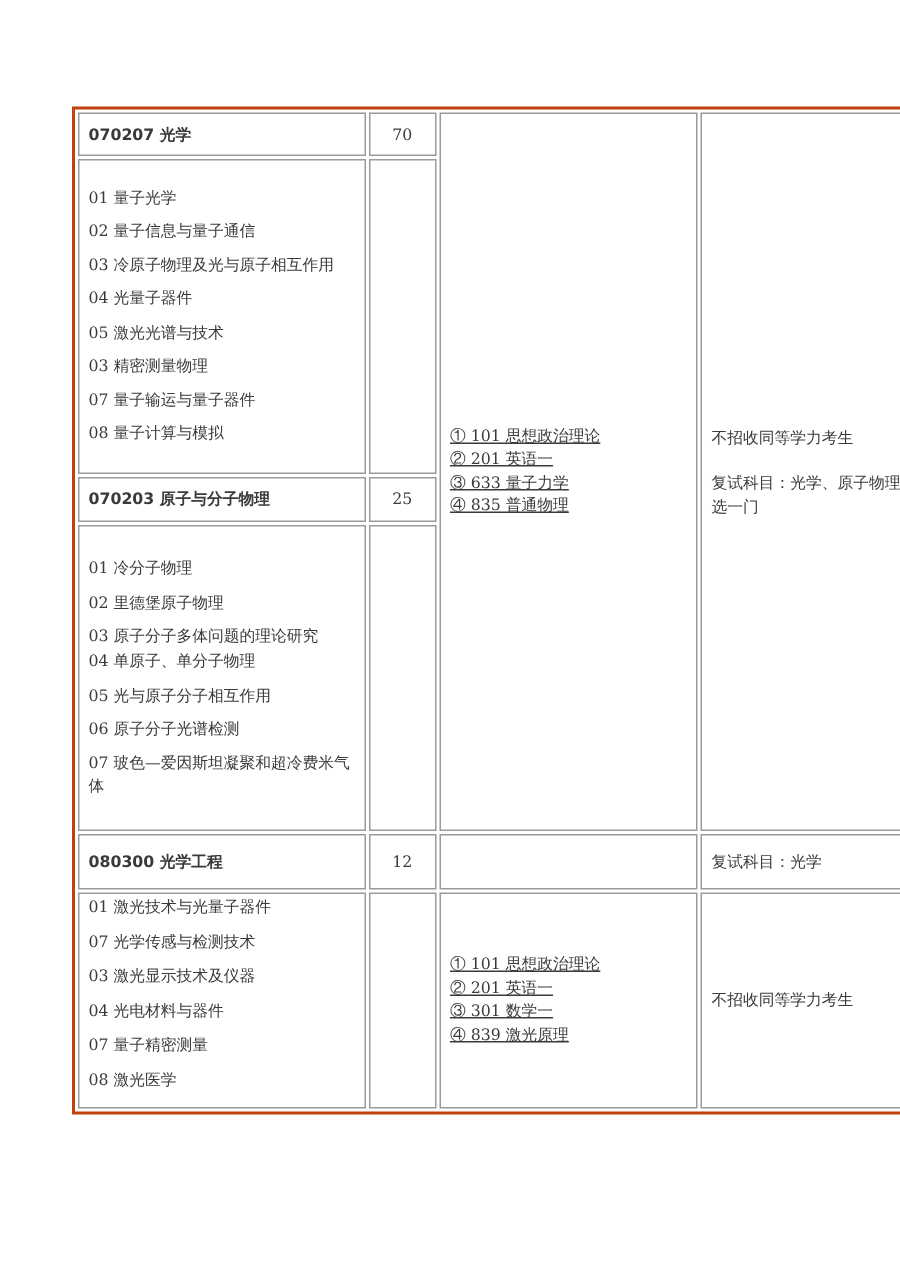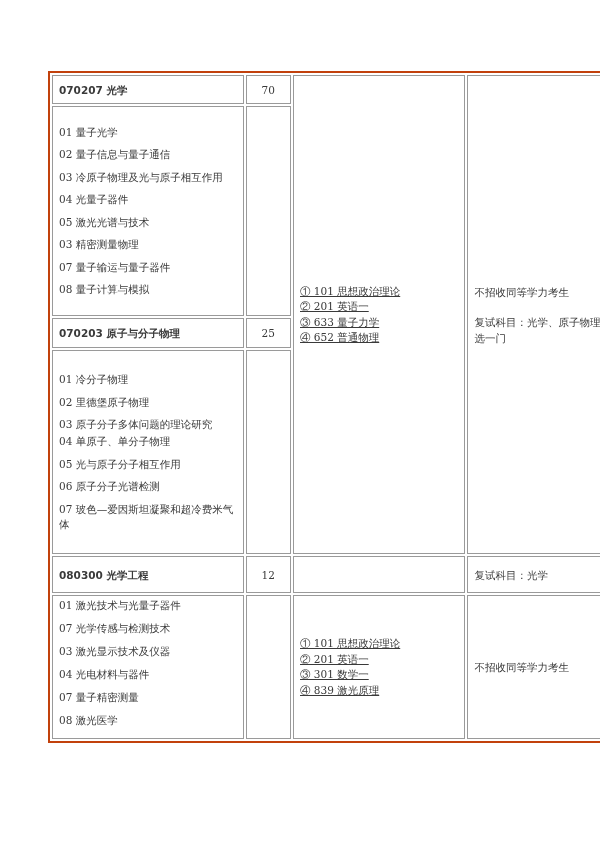--- a/index.html
+++ b/index.html
@@ -46,21 +46,21 @@
     <tbody>
 
       <tr class="r-h1">
         <td class="hdr">070207 光学</td>
         <td class="num">70</td>
         <td rowspan="4">
           <ul class="exams">
             <li>① 101 思想政治理论</li>
             <li>② 201 英语一</li>
             <li>③ 633 量子力学</li>
-            <li>④ 652 普通物理</li>
+            <li>④ 835 普通物理</li>
           </ul>
         </td>
         <td rowspan="4" class="note">
           <p>不招收同等学力考生</p>
           <p>复试科目：光学、原子物理学任选一门</p>
         </td>
       </tr>
 
       <tr class="r-s1">
         <td>

